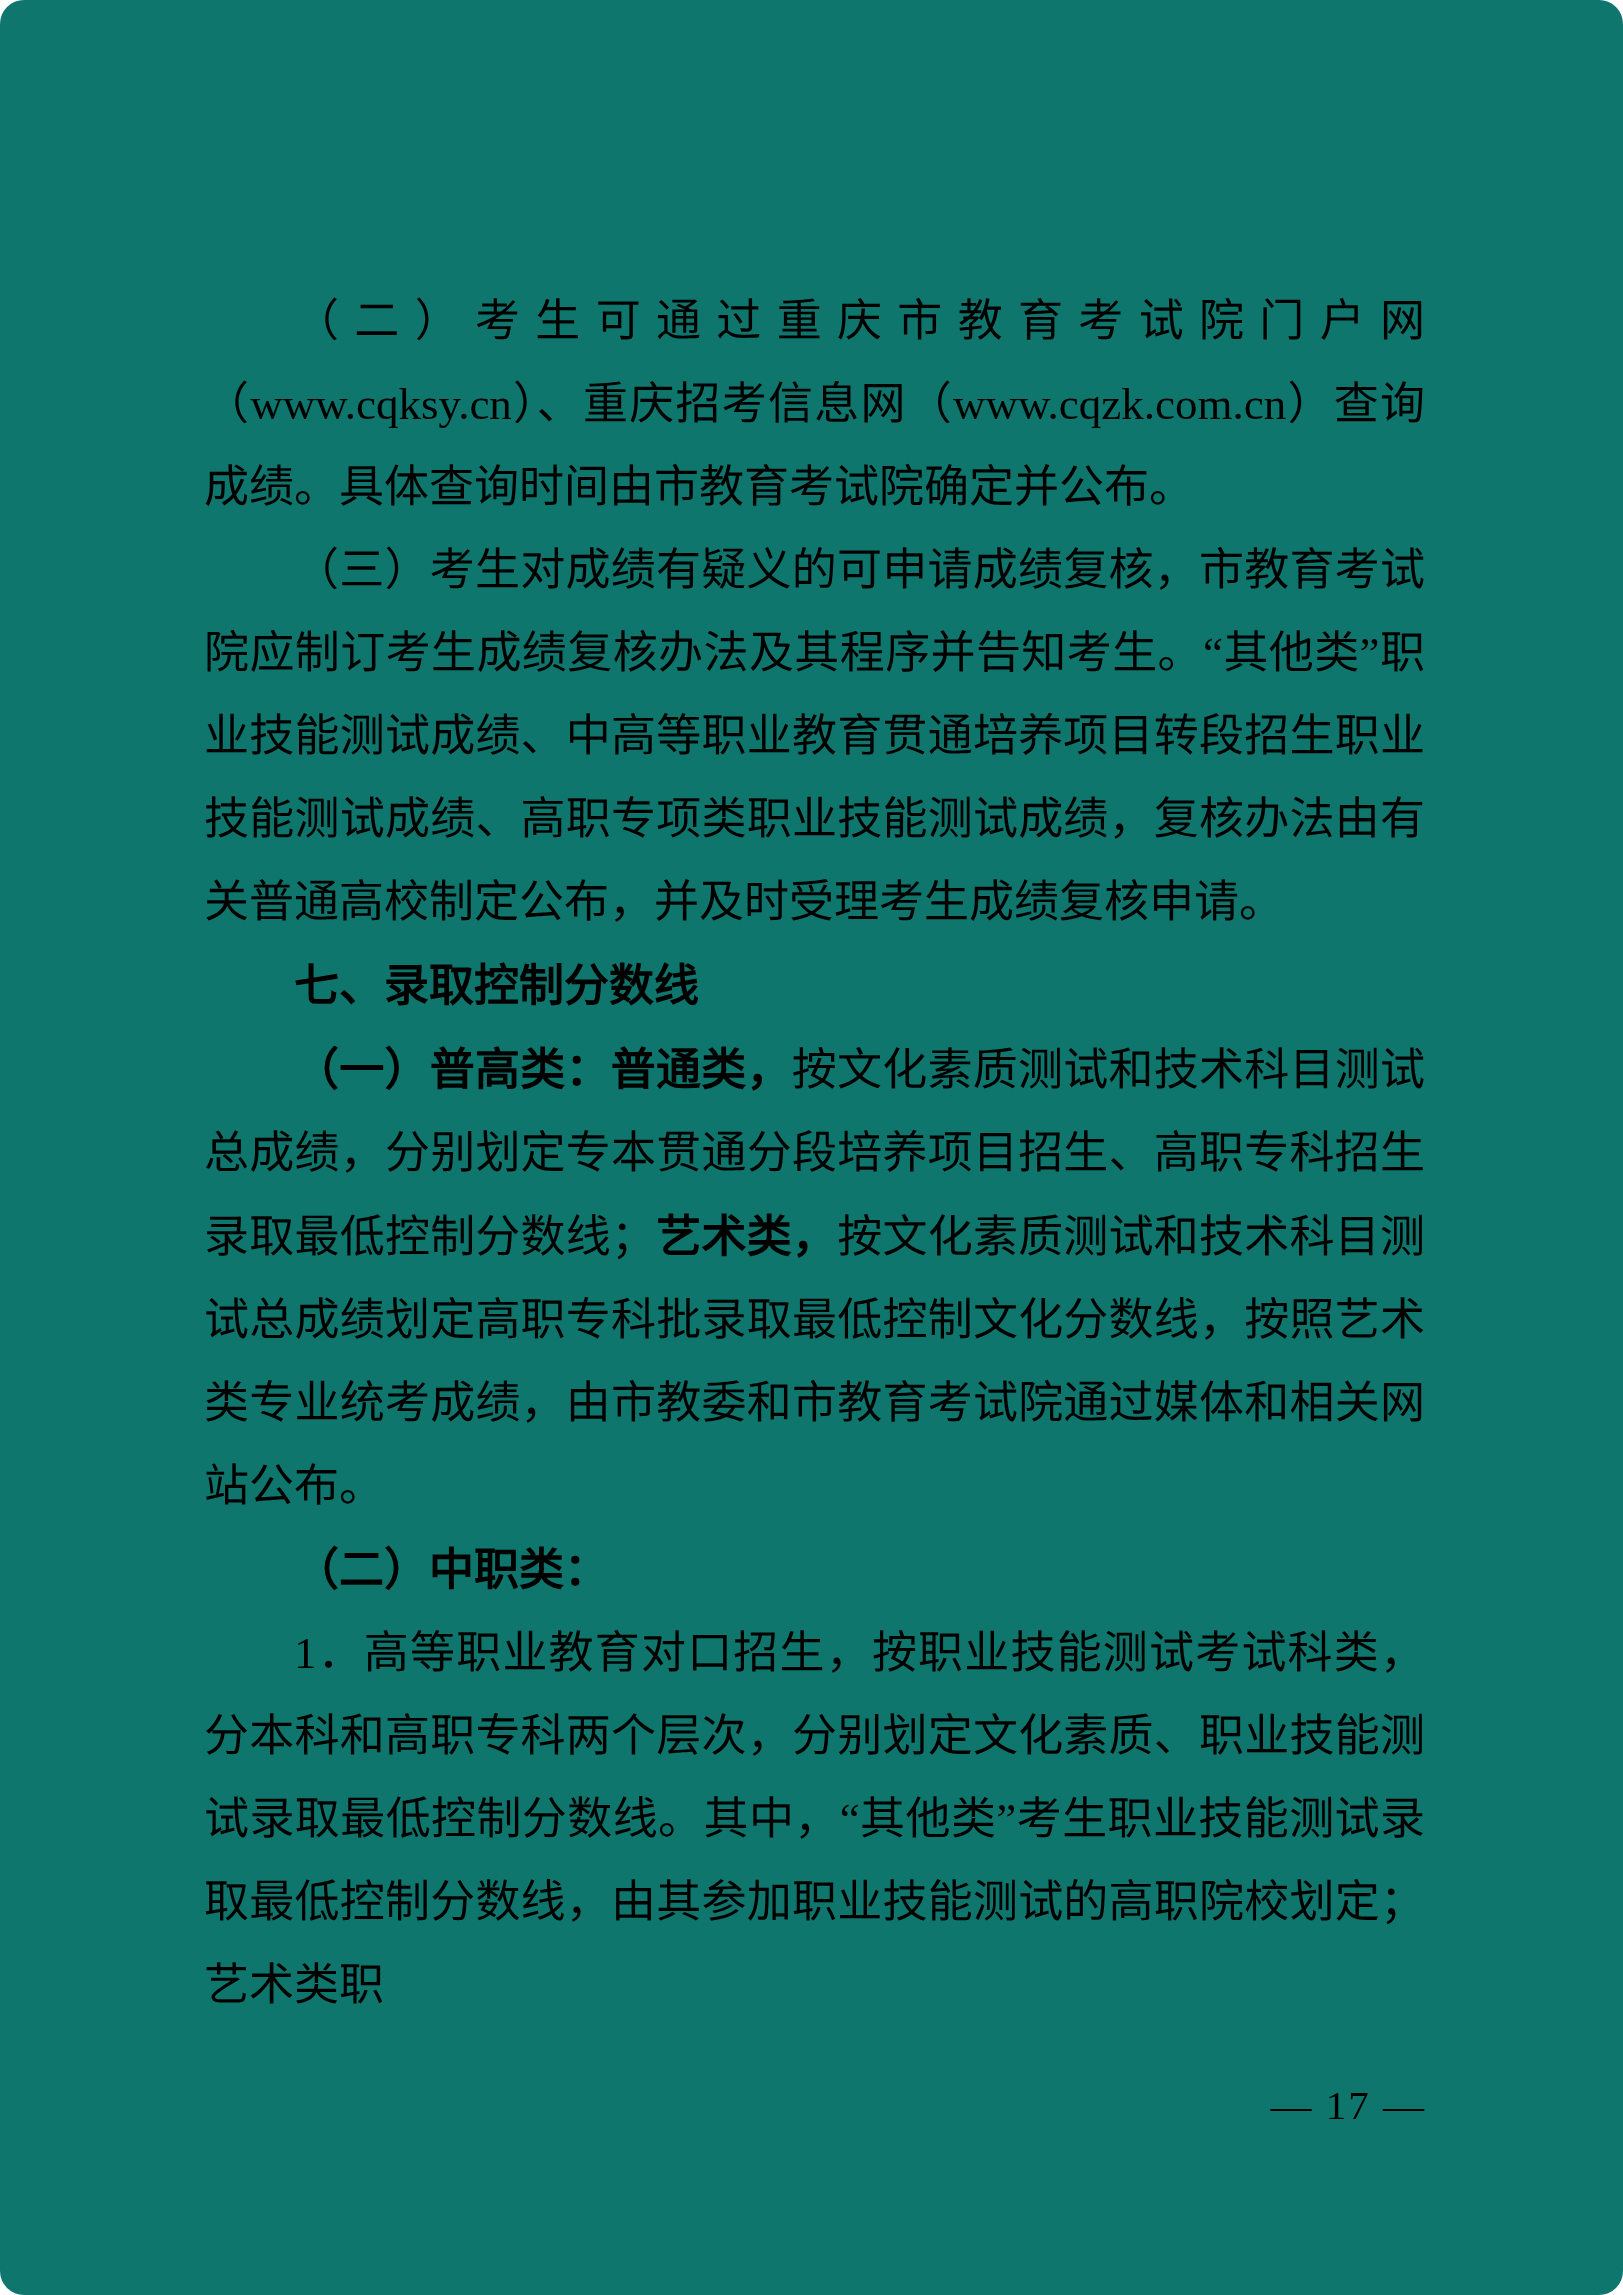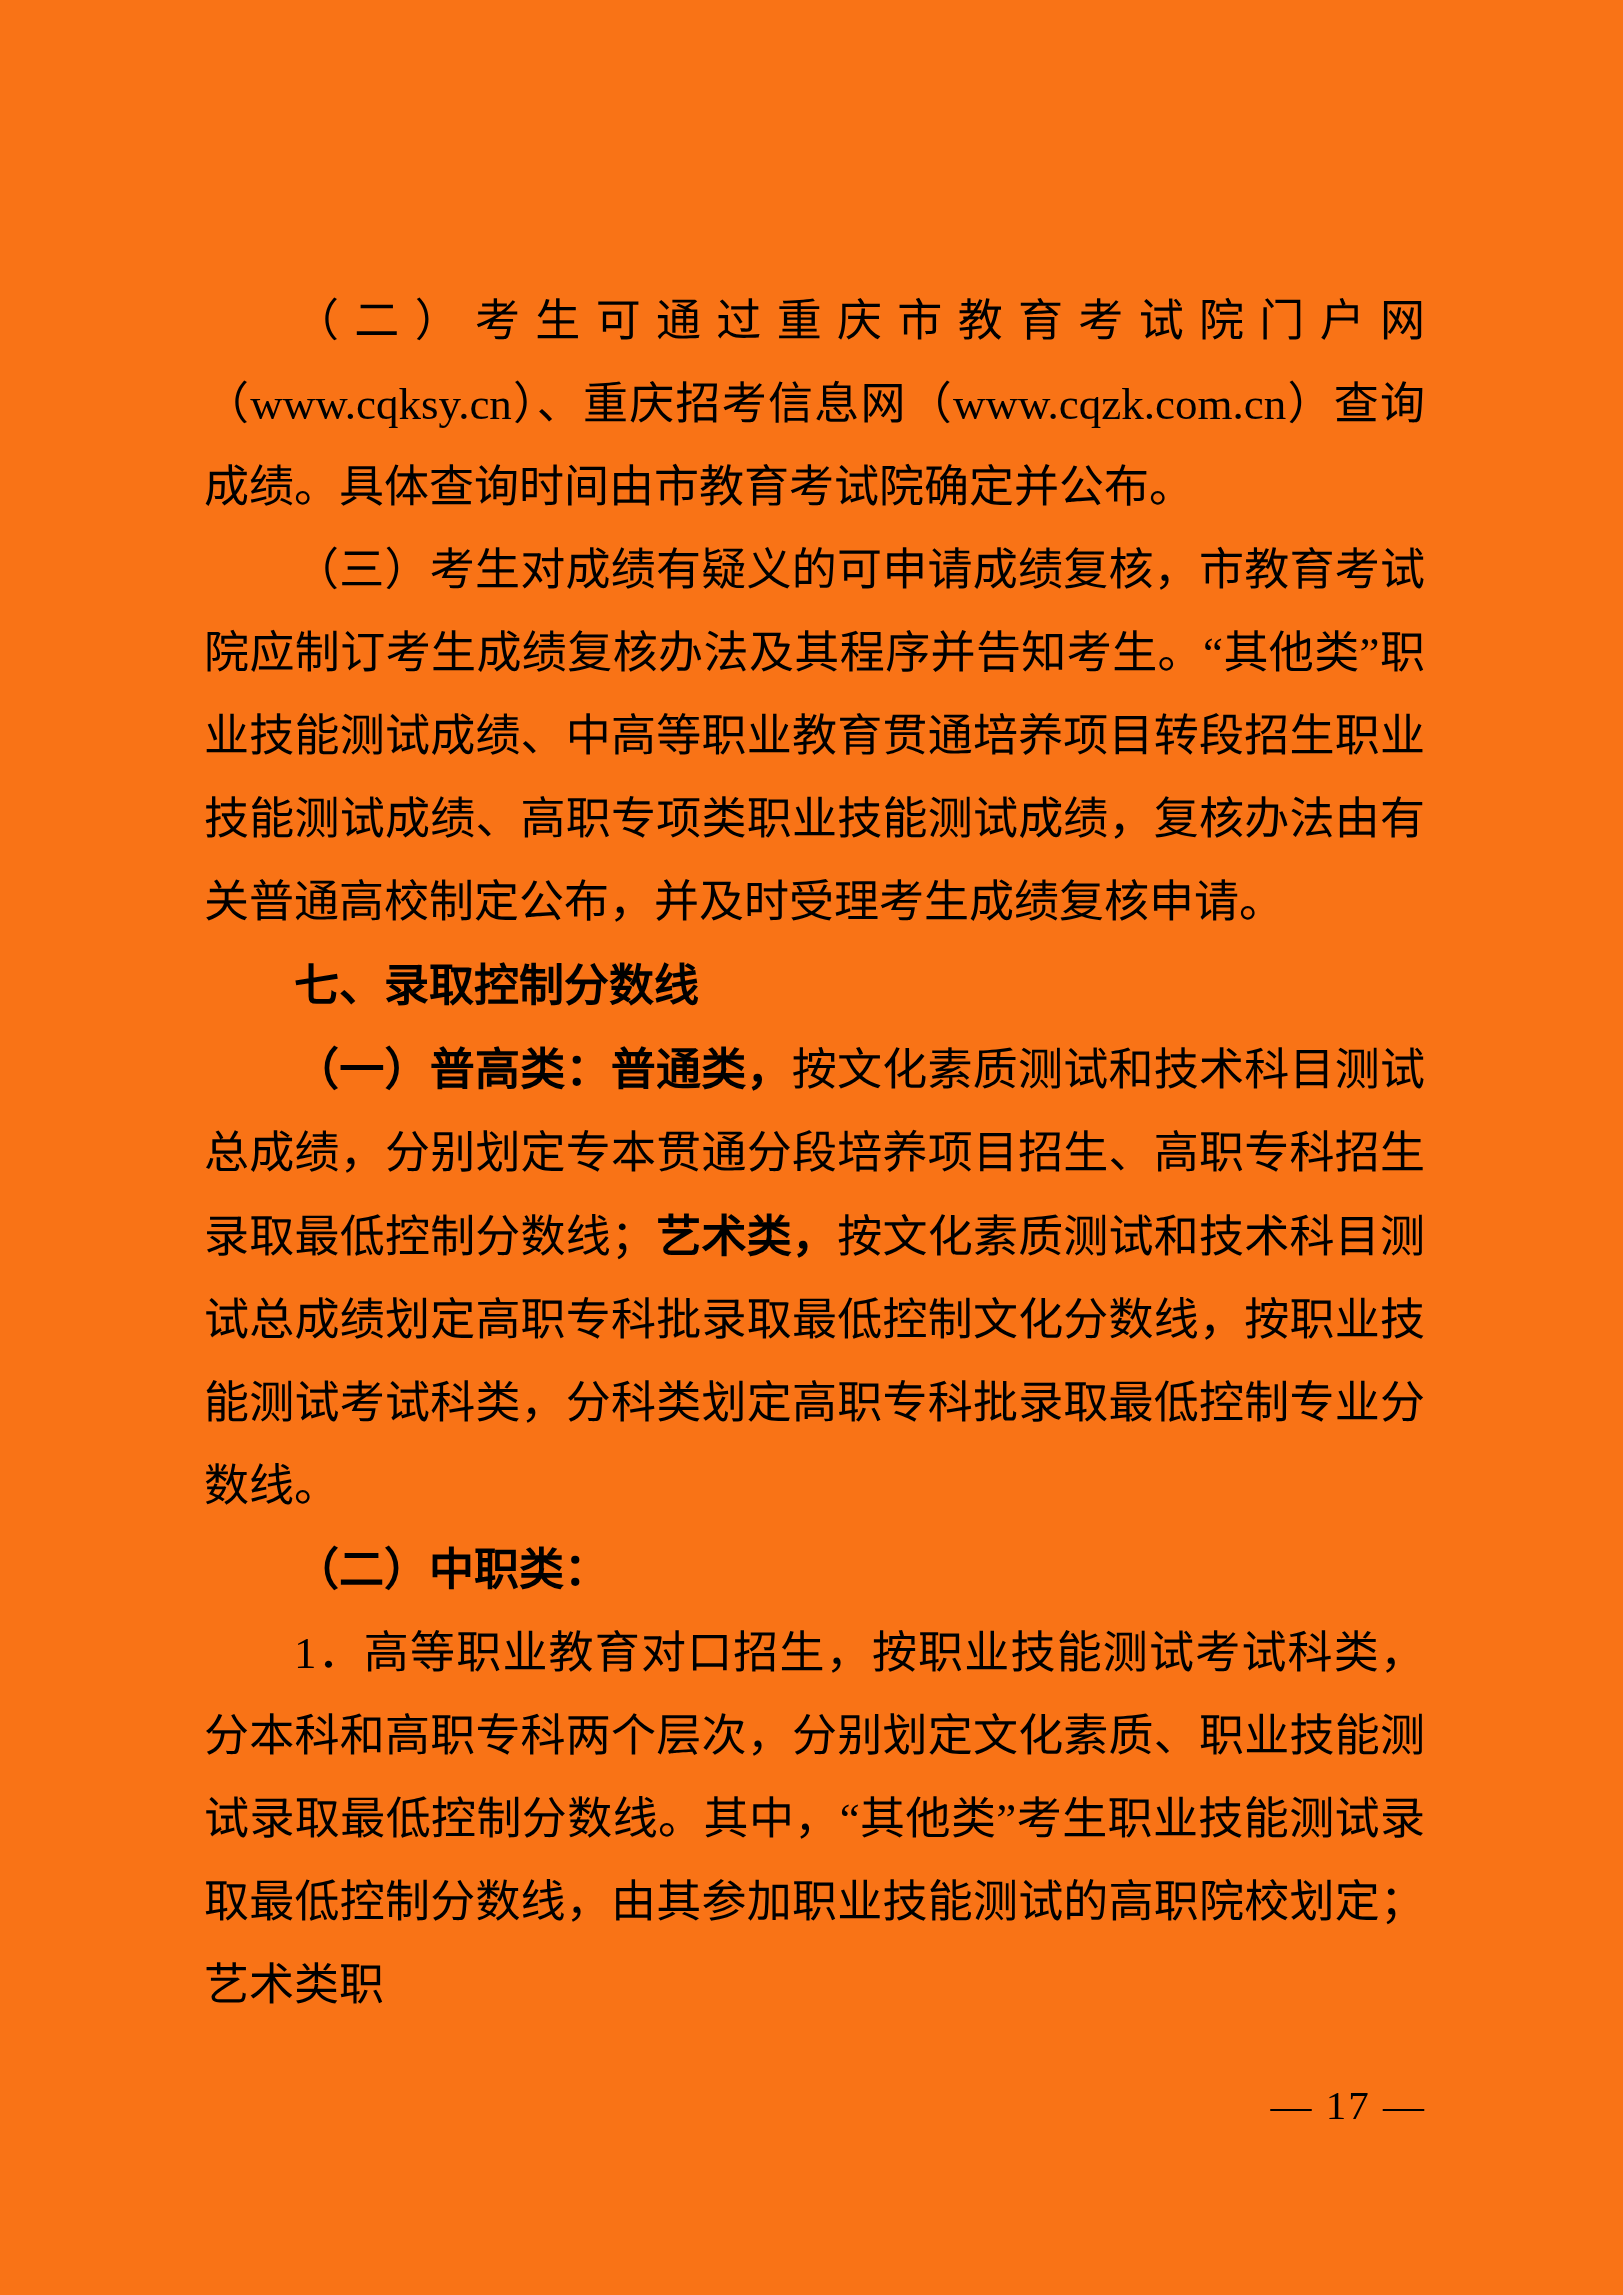--- a/index.html
+++ b/index.html
@@ -4,24 +4,25 @@
 <style>
   html, body {
     margin: 0;
     padding: 0;
     background: #ffffff;
   }
   .page {
     position: relative;
     width: 1623px;
     height: 2295px;
-    background: #f97316;
+    background: #0f766e;
     overflow: hidden;
     font-family: "Liberation Serif", serif;
     color: #000000;
+    border-radius: 24px;
   }
   .text-block {
     position: absolute;
     left: 204px;
     top: 280px;
     width: 1221px;
     font-size: 45px;
     line-height: 83px;
     text-align: justify;
     text-justify: inter-character;
@@ -60,21 +61,21 @@
 <div class="page">
 
   <div class="text-block">
     <p class="body"><span class="run">（二）考生可通过重庆市教育考试院门户网（www.cqksy.cn）、重庆招考信息网（www.cqzk.com.cn）查询成绩。具体查询时间由市教育考试院确定并公布。</span></p>
 
     <p class="body"><span class="run">（三）考生对成绩有疑义的可申请成绩复核，市教育考试院应制订考生成绩复核办法及其程序并告知考生。“其他类”职业技能测试成绩、中高等职业教育贯通培养项目转段招生职业技能测试成绩、高职专项类职业技能测试成绩，复核办法由有关普通高校制定公布，并及时受理考生成绩复核申请。</span></p>
 
     <p class="heading"><span class="run bold">七、录取控制分数线</span></p>
 
 
-    <p class="body"><span class="run bold">（一）普高类：普通类，</span><span class="run">按文化素质测试和技术科目测试总成绩，分别划定专本贯通分段培养项目招生、高职专科招生录取最低控制分数线；</span><span class="run bold">艺术类，</span><span class="run">按文化素质测试和技术科目测试总成绩划定高职专科批录取最低控制文化分数线，按职业技能测试考试科类，分科类划定高职专科批录取最低控制专业分数线。</span></p>
+    <p class="body"><span class="run bold">（一）普高类：普通类，</span><span class="run">按文化素质测试和技术科目测试总成绩，分别划定专本贯通分段培养项目招生、高职专科招生录取最低控制分数线；</span><span class="run bold">艺术类，</span><span class="run">按文化素质测试和技术科目测试总成绩划定高职专科批录取最低控制文化分数线，按照艺术类专业统考成绩，由市教委和市教育考试院通过媒体和相关网站公布。</span></p>
 
     <p class="heading"><span class="run bold">（二）中职类：</span></p>
 
     <p class="body"><span class="run">1．高等职业教育对口招生，按职业技能测试考试科类，分本科和高职专科两个层次，分别划定文化素质、职业技能测试录取最低控制分数线。其中，“其他类”考生职业技能测试录取最低控制分数线，由其参加职业技能测试的高职院校划定；艺术类职</span></p>
   </div>
 
   <div class="page-footer">— 17 —</div>
 
 </div>
 

